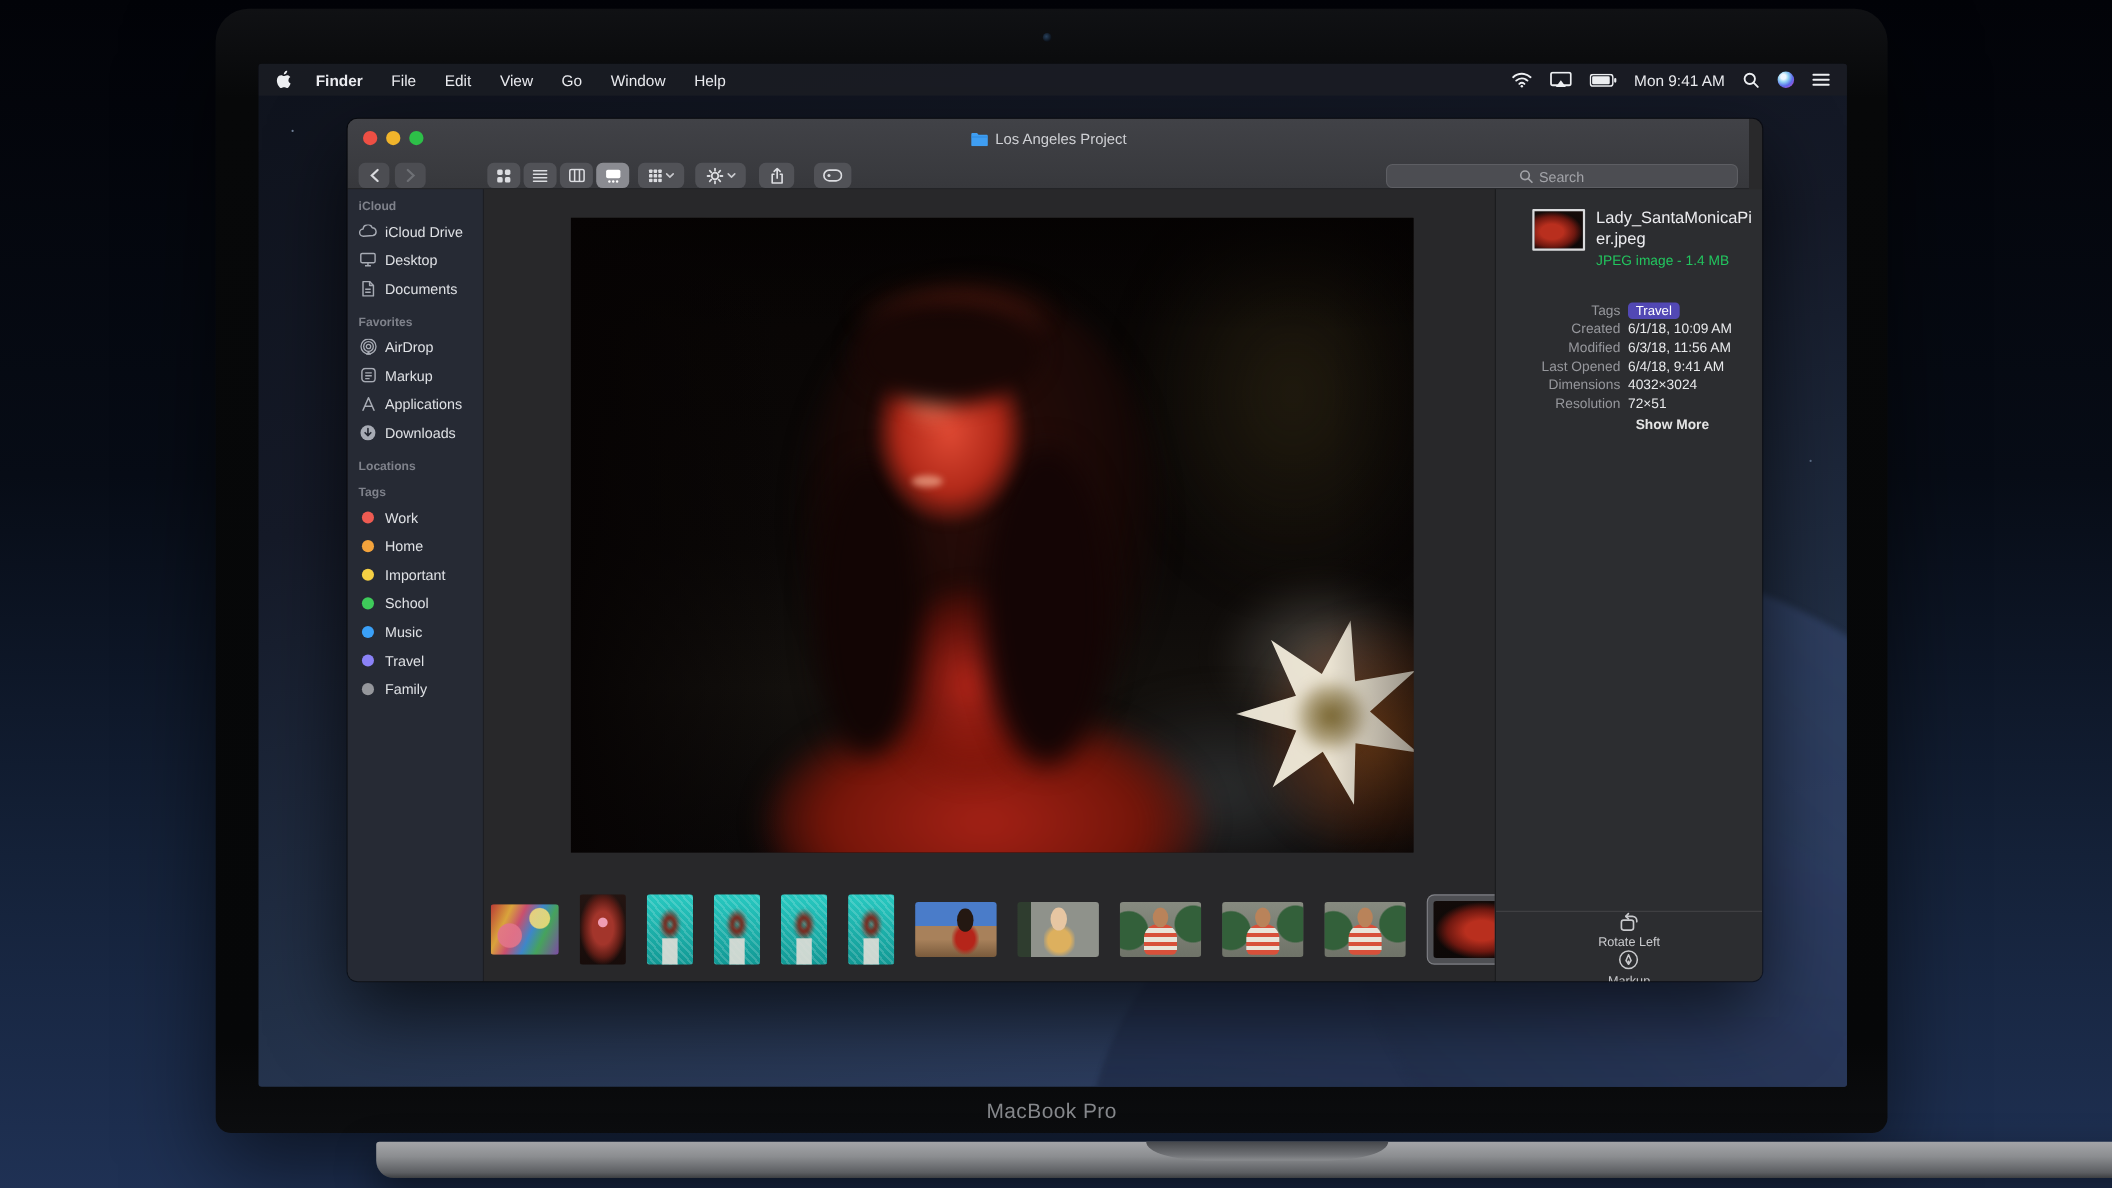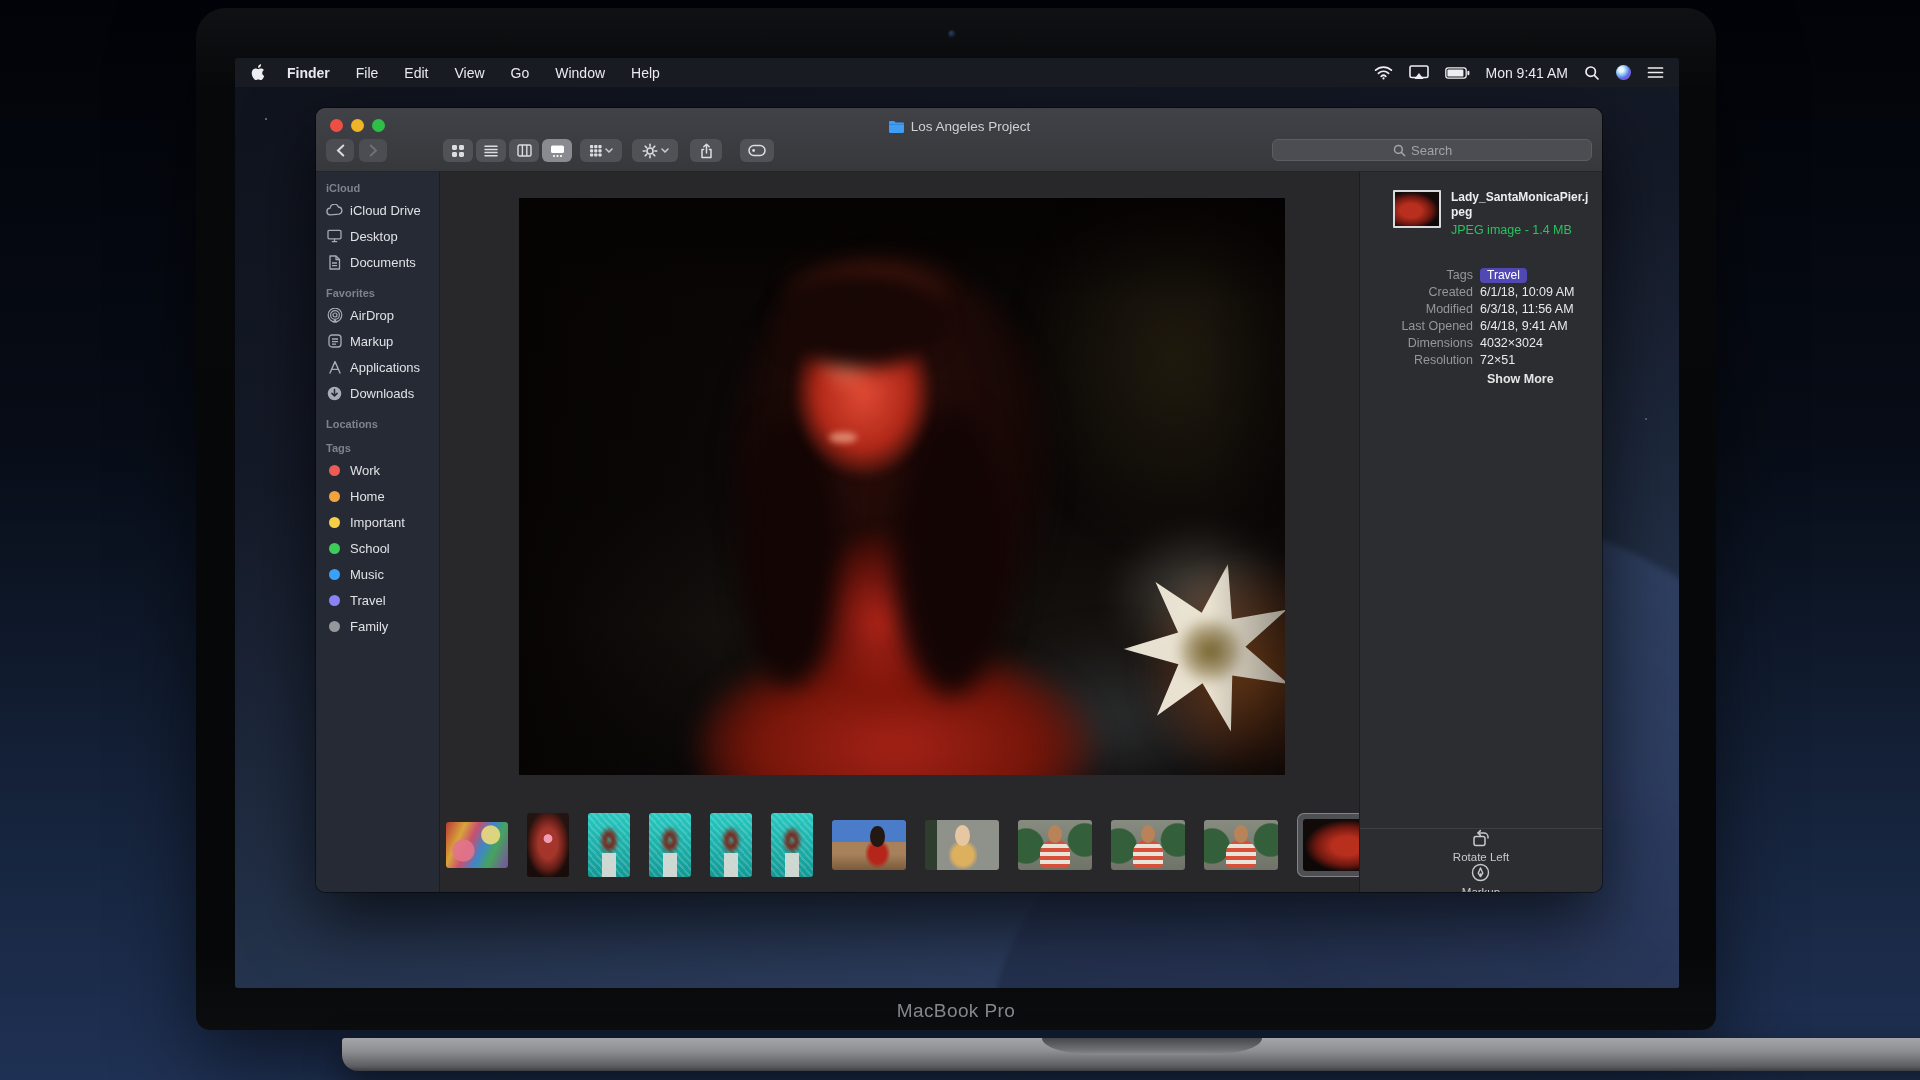--- a/index.html
+++ b/index.html
@@ -42,28 +42,28 @@
   .menu-item { margin-right:26px; cursor:default; }
   .menu-item.app { font-weight:700; }
   .mb-right { margin-left:auto; display:flex; align-items:center; gap:16px; }
   .siri-orb { width:15px; height:15px; border-radius:50%;
     background:radial-gradient(circle at 35% 32%,#eef6ff 0 16%,#8fd0f2 34%,#5b6ae9 60%,#b44fd8 84%,#7c36b4 100%); }
   .mb-icon { display:flex; align-items:center; }
 
   
   .window { position:absolute; left:81px; top:50px; width:1286px; height:784px; border-radius:9px;
     background:#29292b; box-shadow:0 28px 70px rgba(0,0,0,.65), 0 0 0 1px rgba(0,0,0,.45); overflow:hidden; }
-  .chrome { position:absolute; left:0; top:0; right:0; height:64px;
+  .chrome { position:absolute; left:0; top:0; right:12px; height:64px;
     background:linear-gradient(180deg,#414247,#37383c); border-bottom:1px solid #232427; }
   .traffic { position:absolute; left:14px; top:11px; display:flex; gap:8px; }
   .tl { width:13px; height:13px; border-radius:50%; }
   .tl.r { background:#ee4f44; } .tl.y { background:#f0b42b; } .tl.g { background:#2dbf48; }
   .title-row { position:absolute; left:0; right:0; top:9px; height:18px; display:flex;
     align-items:center; justify-content:center; gap:6px; color:#cfd0d4; font-size:13.5px; }
-  .toolbar { position:absolute; left:0; right:0; top:31px; height:32px; display:flex; align-items:flex-start; padding:0 10px; }
+  .toolbar { position:absolute; left:0; right:0; top:31px; height:32px; display:flex; align-items:flex-end; padding:0 10px; }
   .tb-btn { height:23px; background:#515257; border-radius:6px; display:flex; align-items:center;
     justify-content:center; cursor:default; }
   .nav-group { display:flex; gap:5px; }
   .nav-group .tb-btn { width:28px; background:#4c4d52; }
   .view-seg { margin-left:56px; display:flex; gap:3px; }
   .view-seg .tb-btn { width:30px; border-radius:6px; }
   .view-seg .tb-btn.selected { background:#8a8b91; }
   .w40 { width:42px; gap:3px; } .w46 { width:46px; gap:3px; } .w32 { width:32px; } .w34 { width:34px; }
   .ml8{margin-left:8px;} .ml10{margin-left:10px;} .ml12{margin-left:12px;} .ml18{margin-left:18px;}
   .search-field { margin-left:auto; width:320px; height:22px; background:#4c4d52; border:1px solid #5d5e63;
@@ -174,21 +174,21 @@
     radial-gradient(ellipse at 58% 52%,#b92f1e 0 24%,#6e1810 50%,transparent 68%),
     linear-gradient(#120b09,#0c0807); }
 
   
   .infopanel { width:243px; background:#2c2d30; border-left:1px solid #1b1c1e; position:relative;
     font-size:12.5px; flex-shrink:0; }
   .file-head { display:flex; gap:10px; padding:18px 10px 0 33px; }
   .mini-photo { width:48px; height:38px; border:2px solid #d9dadc; border-radius:1px; flex-shrink:0;
     background:radial-gradient(ellipse at 36% 55%,#b92f1e 0 26%,#6e1810 52%,transparent 70%),
     linear-gradient(#140b09,#0d0808); }
-  .fname { width:142px; color:#ededf0; font-size:12px; font-weight:700; line-height:1.24; word-break:break-all; }
+  .fname { width:142px; color:#ededf0; font-size:15px; font-weight:400; line-height:1.24; word-break:break-all; }
   .fmeta { color:#22c55e; font-size:12.5px; margin-top:3px; font-weight:400; }
   .meta { margin-top:30px; }
   .meta-row { display:flex; align-items:center; line-height:17px; }
   .m-label { width:120px; text-align:right; color:#96979c; padding-right:7px; flex-shrink:0; }
   .m-value { color:#e8e9eb; font-weight:500; }
   .badge { color:#fff; padding:0 7px; border-radius:4px; font-size:12px; line-height:15px; display:inline-block; }
   .show-more { margin:3px 0 0 127px; cursor:default; font-size:12.5px; }
   .actions { position:absolute; left:0; right:0; bottom:0; height:64px; border-top:1px solid rgba(255,255,255,.09);
     display:flex; align-items:center; justify-content:space-around; padding:0 4px;flex-direction:column; }
   .action { display:flex; flex-direction:column; align-items:center; gap:4px; color:#c8c9cc;

